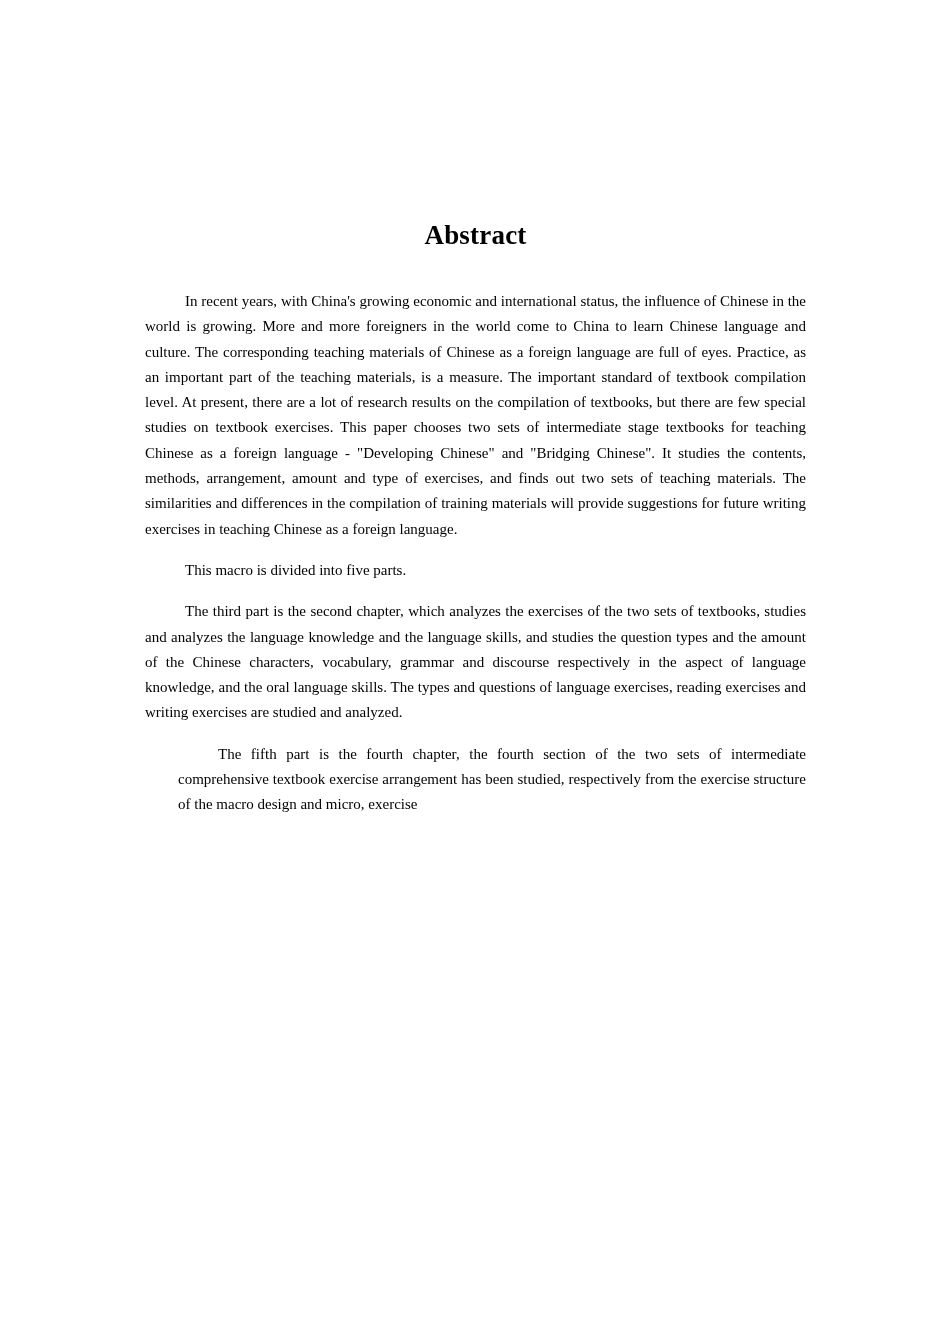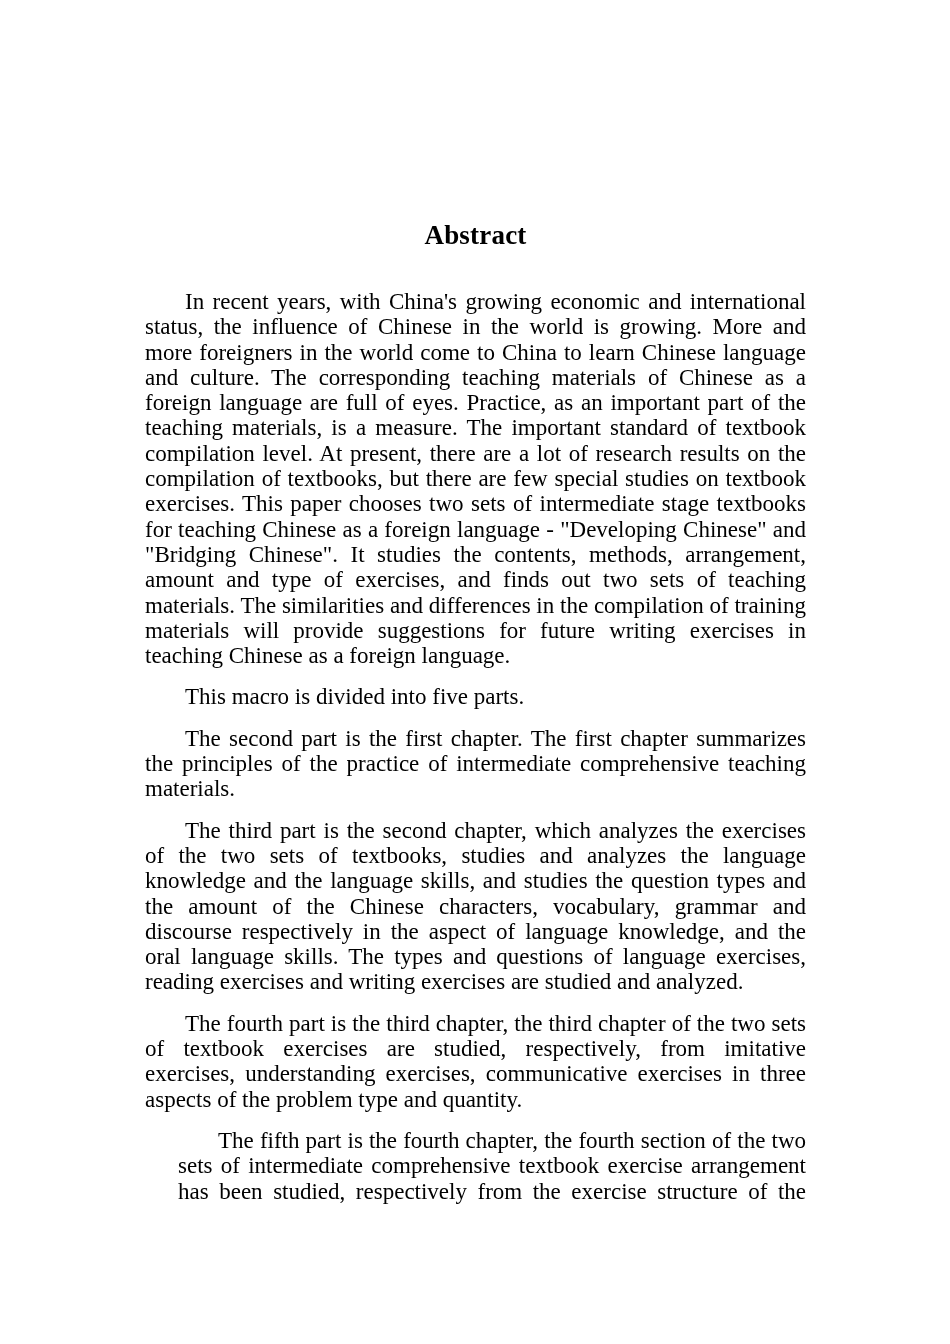--- a/index.html
+++ b/index.html
@@ -46,21 +46,21 @@
   }
   .body-block {
     position: absolute;
     left: 0;
     top: 289px;
     width: 661px;
   }
   p.para {
     margin: 0 0 16px 0;
     padding: 0;
-    font-size: 23px;
+    font-size: 15px;
     line-height: 25.3px;
     text-align: justify;
     text-justify: inter-word;
     text-indent: 40px;
     hyphens: none;
     -webkit-hyphens: none;
   }
   p.para:last-child {
     margin-bottom: 0;
   }
@@ -75,20 +75,18 @@
 <body>
 
 <div class="page">
   <div class="content">
 
     <h1 class="doc-title">Abstract</h1>
 
     <div class="body-block">
       <p class="para">In recent years, with China's growing economic and international status, the influence of Chinese in the world is growing. More and more foreigners in the world come to China to learn Chinese language and culture. The corresponding teaching materials of Chinese as a foreign language are full of eyes. Practice, as an important part of the teaching materials, is a measure. The important standard of textbook compilation level. At present, there are a lot of research results on the compilation of textbooks, but there are few special studies on textbook exercises. This paper chooses two sets of intermediate stage textbooks for teaching Chinese as a foreign language - "Developing Chinese" and "Bridging Chinese". It studies the contents, methods, arrangement, amount and type of exercises, and finds out two sets of teaching materials. The similarities and differences in the compilation of training materials will provide suggestions for future writing exercises in teaching Chinese as a foreign language.</p>
       <p class="para">This macro is divided into five parts.</p>
-      <p class="para">The second part is the first chapter. The first chapter summarizes the principles of the practice of intermediate comprehensive teaching materials.</p>
       <p class="para">The third part is the second chapter, which analyzes the exercises of the two sets of textbooks, studies and analyzes the language knowledge and the language skills, and studies the question types and the amount of the Chinese characters, vocabulary, grammar and discourse respectively in the aspect of language knowledge, and the oral language skills. The types and questions of language exercises, reading exercises and writing exercises are studied and analyzed.</p>
-      <p class="para">The fourth part is the third chapter, the third chapter of the two sets of textbook exercises are studied, respectively, from imitative exercises, understanding exercises, communicative exercises in three aspects of the problem type and quantity.</p>
       <p class="para clipped">The fifth part is the fourth chapter, the fourth section of the two sets of intermediate comprehensive textbook exercise arrangement has been studied, respectively from the exercise structure of the macro design and micro, exercise</p>
     </div>
 
   </div>
 </div>
 
 </body></html>

